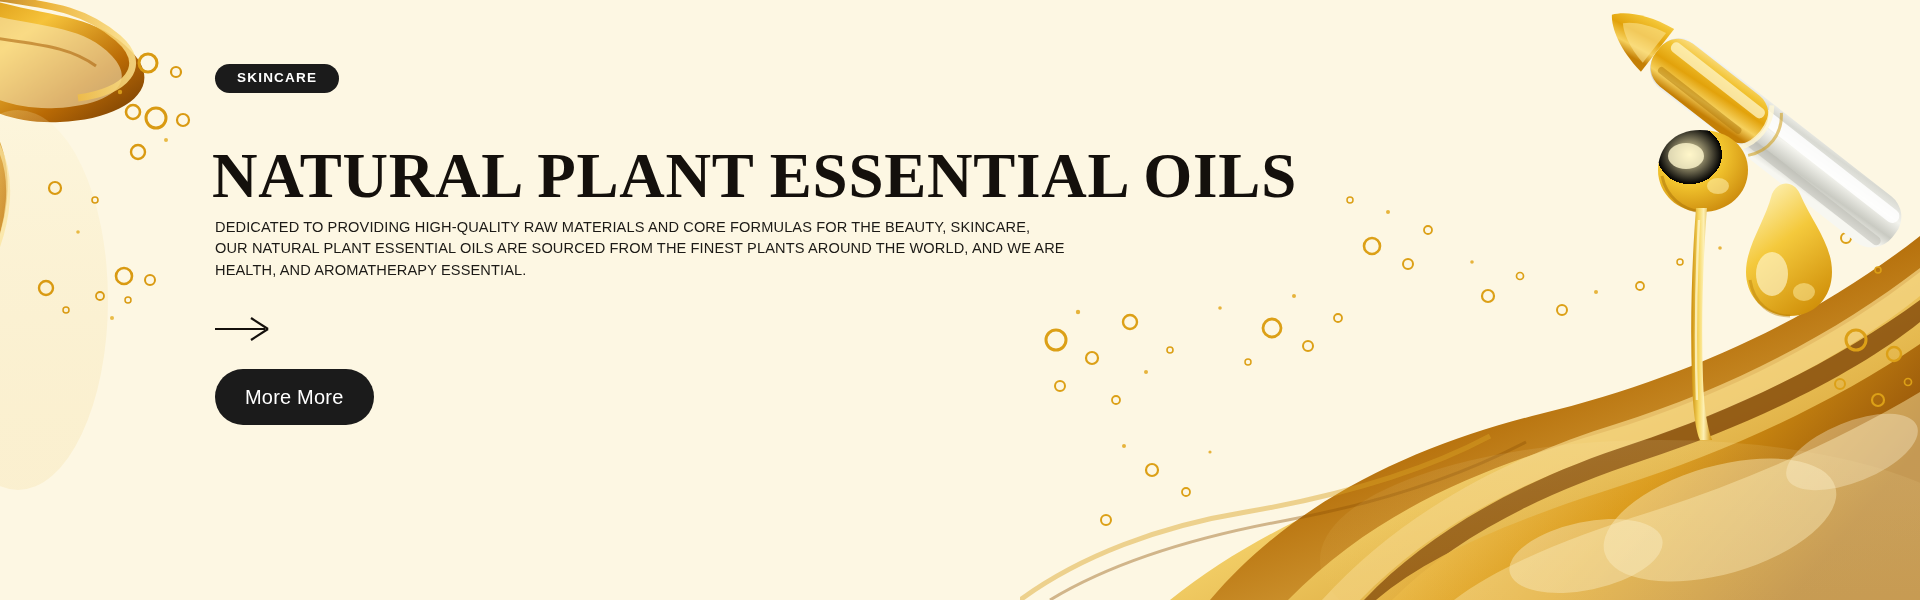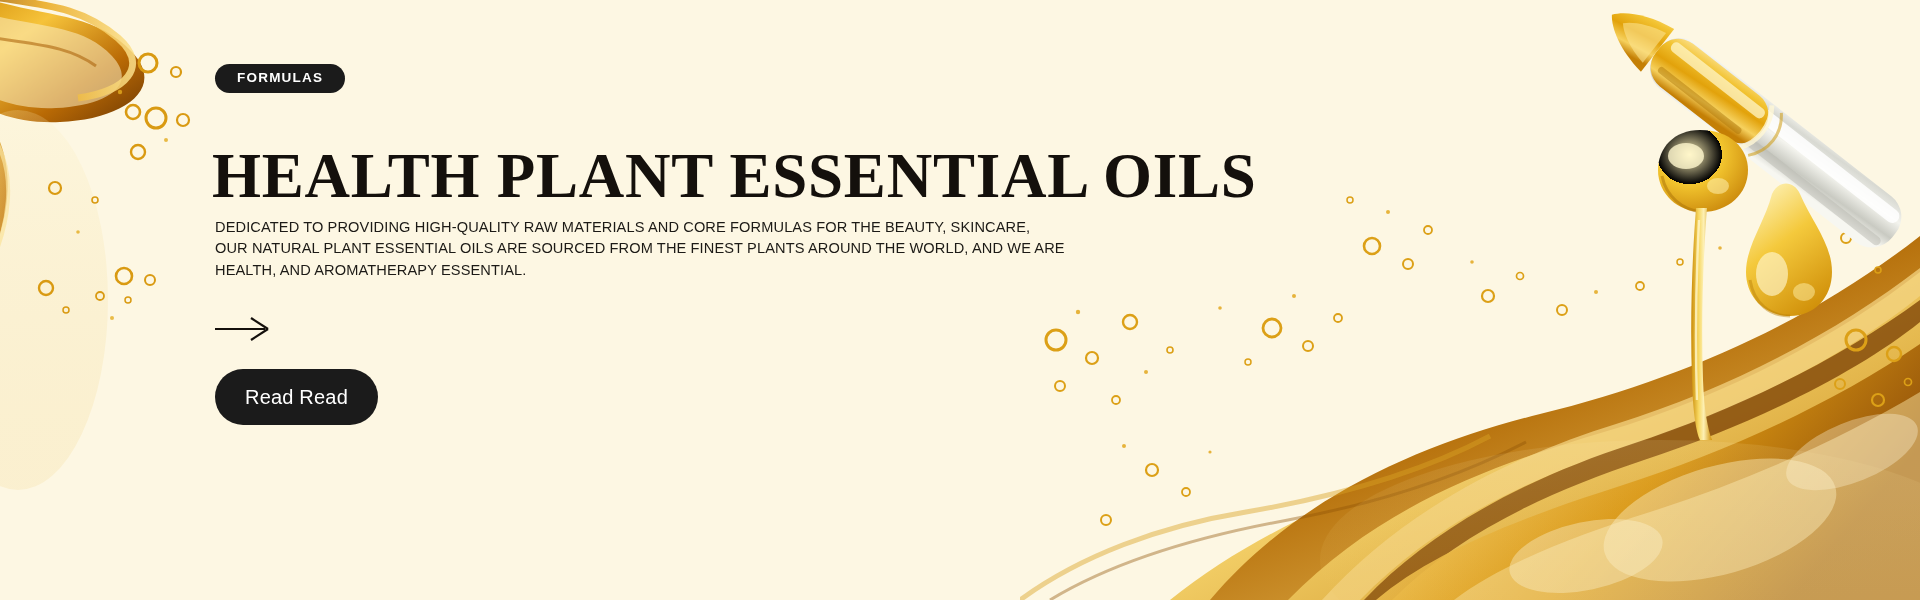--- a/index.html
+++ b/index.html
@@ -317,33 +317,33 @@
       <circle cx="456" cy="360" r="10" stroke-width="3"></circle>
       <circle cx="494" cy="374" r="7" stroke-width="2.4"></circle>
       <circle cx="440" cy="404" r="5" stroke-width="2"></circle>
       <circle cx="478" cy="420" r="6" stroke-width="2.2"></circle>
       <circle cx="508" cy="402" r="3.5" stroke-width="1.7"></circle>
     </g>
   </svg>
 
   <div id="content">
 
-    <div id="badge">FORMULAS</div>
-
-    <h1 id="headline">HEALTH PLANT ESSENTIAL OILS</h1>
+    <div id="badge">SKINCARE</div>
+
+    <h1 id="headline">NATURAL PLANT ESSENTIAL OILS</h1>
 
     <p id="description">
       <span class="ln">DEDICATED TO PROVIDING HIGH-QUALITY RAW MATERIALS AND CORE FORMULAS FOR THE BEAUTY, SKINCARE,</span>
       <span class="ln">OUR NATURAL PLANT ESSENTIAL OILS ARE SOURCED FROM THE FINEST PLANTS AROUND THE WORLD, AND WE ARE</span>
       <span class="ln">HEALTH, AND AROMATHERAPY ESSENTIAL.</span>
     </p>
 
     <a id="arrow-link" href="#">
       <svg width="58" height="26" viewBox="0 0 58 26" aria-hidden="true">
         <line x1="0" y1="13" x2="50" y2="13" stroke="#14100C" stroke-width="2.2"></line>
         <line x1="36" y1="2" x2="53" y2="13" stroke="#14100C" stroke-width="2.2"></line>
         <line x1="36" y1="24" x2="53" y2="13" stroke="#14100C" stroke-width="2.2"></line>
       </svg>
     </a>
 
-    <button id="read-more">Read Read</button>
+    <button id="read-more">More More</button>
   </div>
 </div>
 
 </body></html>

